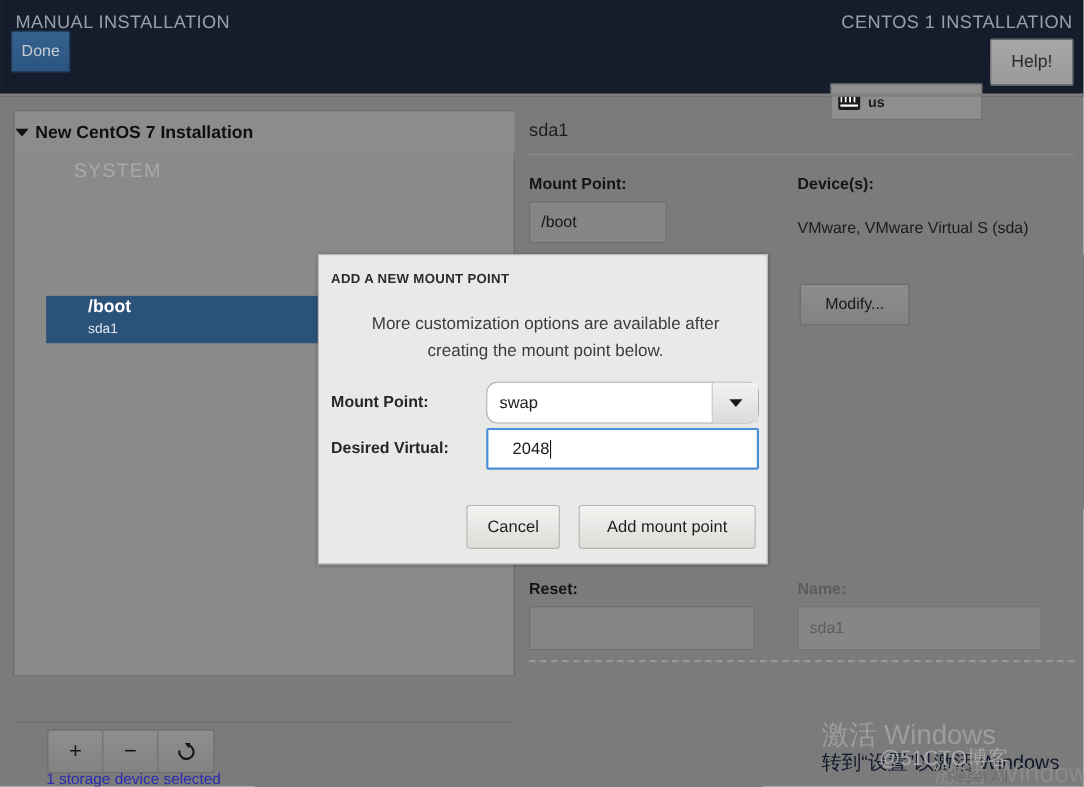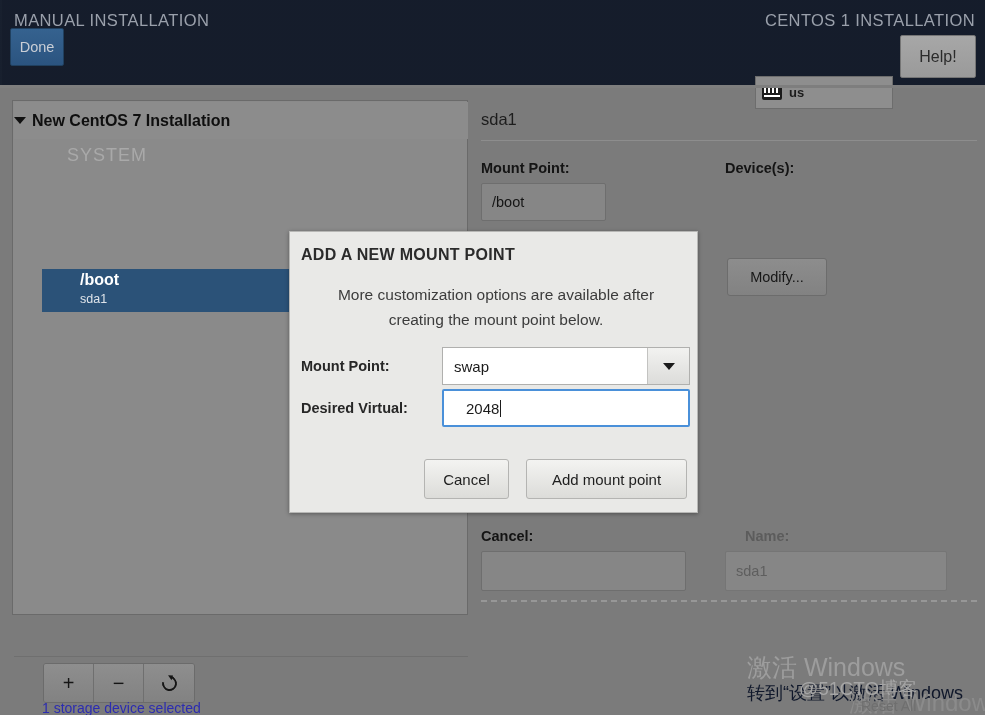--- a/index.html
+++ b/index.html
@@ -252,39 +252,39 @@
   
   .modal {
     position: absolute; left: 289px; top: 231px;
     width: 409px; height: 282px;
     background: #e9e9e7;
     border: 1px solid #b7b7b5;
     box-shadow: 0 1px 4px rgba(0,0,0,0.35);
   }
   .modal-title {
     position: absolute; left: 11px; top: 14px;
-    font-size: 16px; font-weight: bold;
+    font-size: 12px; font-weight: bold;
     letter-spacing: 0.3px; color: #2b2b2b;
   }
   .modal-desc {
     position: absolute; left: 28px; top: 50px;
     width: 356px;
     text-align: center;
     font-size: 15.5px; color: #3c3c3c; line-height: 25px;
   }
   .modal-lbl {
     position: absolute;
     font-size: 14.5px; font-weight: bold; color: #272727;
   }
   .combo {
     position: absolute; left: 152px; top: 115px;
     width: 248px; height: 38px;
     background: #ffffff;
     border: 1px solid #b0b0ae;
-    border-radius: 0;
+    border-radius: 10px;
     display: flex; align-items: center;
     cursor: pointer;
   }
   .combo-value {
     padding-left: 11px;
     font-size: 15px; color: #1b1b1b;
     flex: 1 1 auto;
   }
   .combo-arrow-box {
     width: 42px; height: 36px;
@@ -422,31 +422,32 @@
 
     <div class="rp-title">sda1</div>
     <div class="rp-rule-top"></div>
 
     <div class="lbl" style="left:3px; top:60px;">Mount Point:</div>
     <div class="field" style="left:3px; top:83px; width:125px; height:38px;">
       <span>/boot</span>
     </div>
 
     <div class="lbl" style="left:247px; top:60px;">Device(s):</div>
+    <div class="device-text">VMware, VMware Virtual S (sda)</div>
 
     <div class="modify-btn">
       <span>Modify...</span>
     </div>
 
-    <div class="lbl" style="left:3px; top:428px;">Cancel:</div>
+    <div class="lbl" style="left:3px; top:428px;">Reset:</div>
     <div class="field" style="left:3px; top:451px; width:205px; height:40px;">
       <span></span>
     </div>
 
-    <div class="lbl-dim" style="left:247px; top:428px;margin-left:20px;">Name:</div>
+    <div class="lbl-dim" style="left:247px; top:428px;">Name:</div>
     <div class="field field-dim" style="left:247px; top:451px; width:222px; height:40px;">
       <span>sda1</span>
     </div>
 
     <div class="dashed-rule"></div>
   </div>
 
   <div class="modal">
 
     <div class="modal-title">ADD A NEW MOUNT POINT</div>

